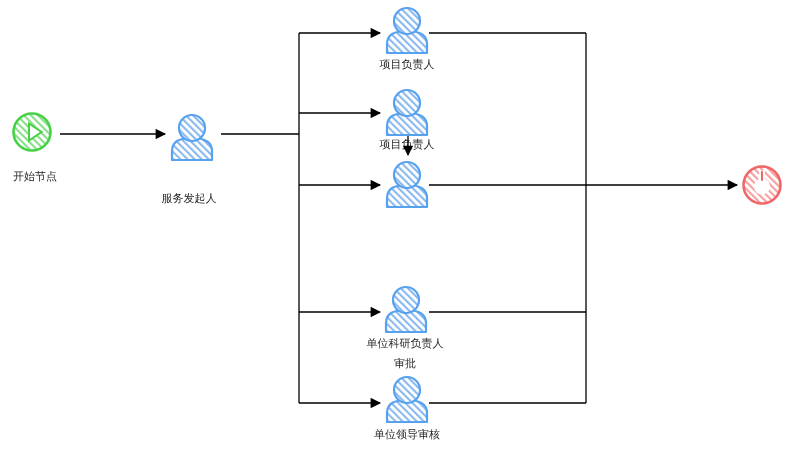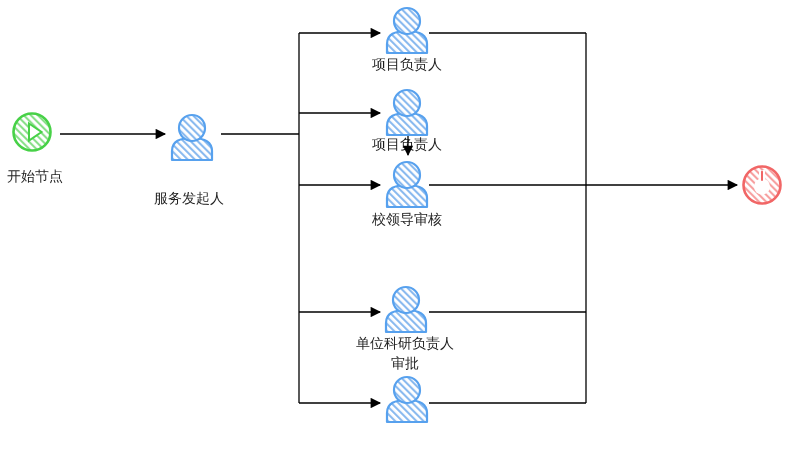--- a/index.html
+++ b/index.html
@@ -13,21 +13,21 @@
   }
   .diagram-svg {
     position: absolute;
     left: 0; top: 0;
     width: 806px; height: 450px;
     pointer-events: none;
     z-index: 2;
   }
   .node-label {
     position: absolute;
-    font-size: 14px;
+    font-size: 11px;
     line-height: 20px;
     color: #1f1f1f;
     text-align: center;
     white-space: pre-line;
     z-index: 1;
   }
   .lbl-start     { left: -5px;  top: 166px; width: 80px; }
   .lbl-initiator { left: 149px; top: 160px; width: 80px; margin-top: 28px; }
   .lbl-task1     { left: 367px; top: 54px;  width: 80px; }
   .lbl-task2     { left: 367px; top: 134px; width: 80px; }
@@ -113,17 +113,17 @@
           <line x1="0" y1="-13.5" x2="0" y2="-5" stroke="#f16666" stroke-width="2" stroke-linecap="round"></line>
         </g>
       </g>
     </g>
   </svg>
 
   <div class="node-label lbl-start">开始节点</div>
   <div class="node-label lbl-initiator">服务发起人</div>
   <div class="node-label lbl-task1">项目负责人</div>
   <div class="node-label lbl-task2">项目负责人</div>
-  <div class="node-label lbl-task3">校领导审核</div>
   <div class="node-label lbl-task4">单位科研负责人
 审批</div>
+  <div class="node-label lbl-task5">单位领导审核</div>
 
 </div>
 
 </body></html>

